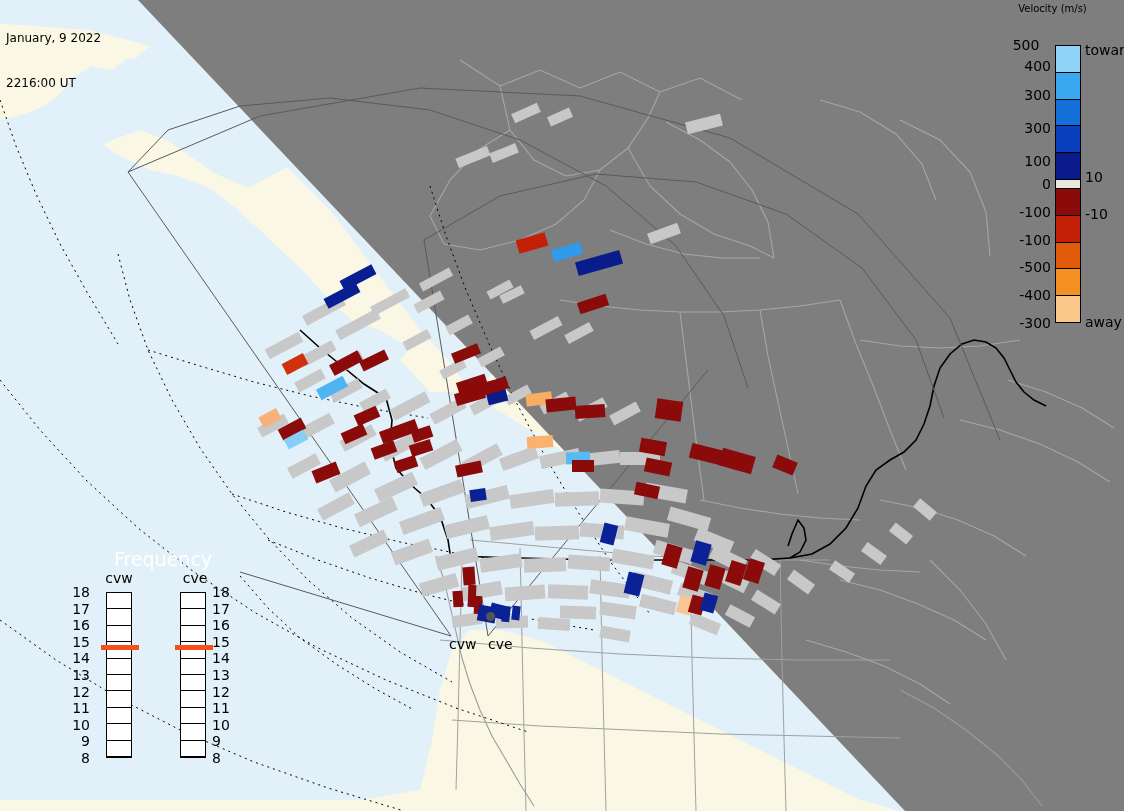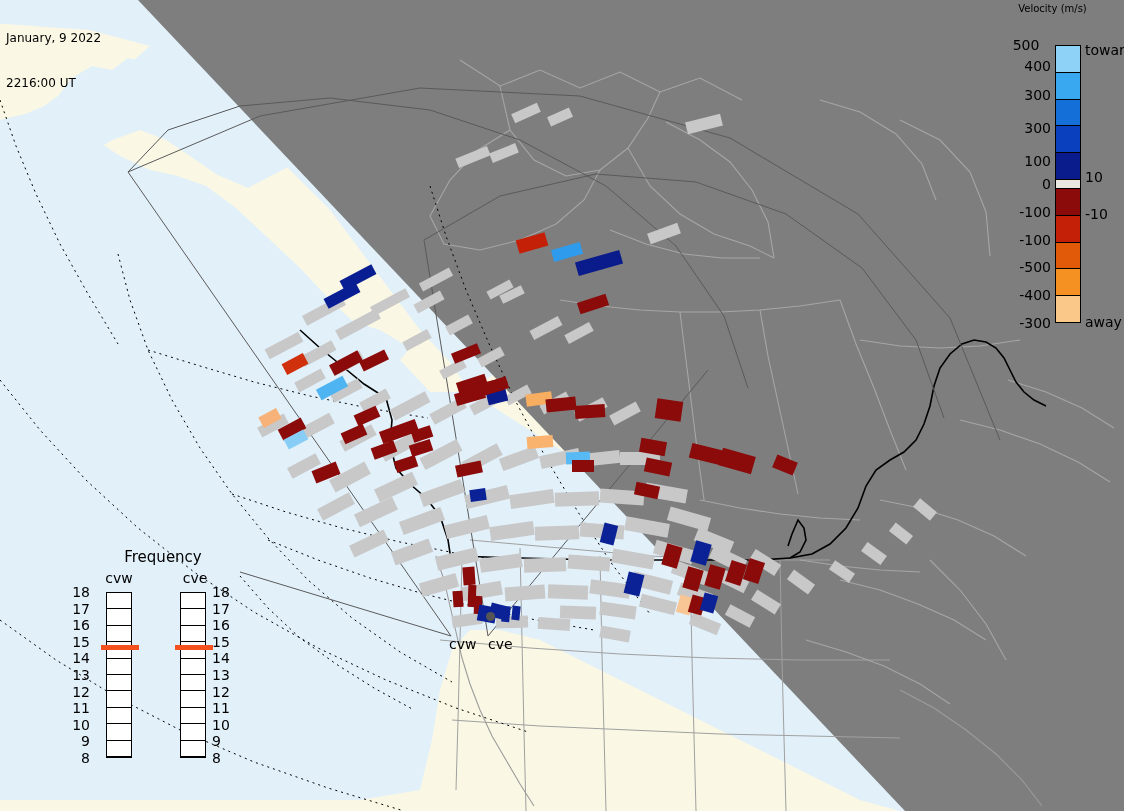--- a/index.html
+++ b/index.html
@@ -26,21 +26,21 @@
   #cb-bar .sw:last-child{border-bottom:none;}
   #cb-bar .sw.zero{flex:0 0 8px;}
   .cb-tick{position:absolute;right:0;width:50px;text-align:right;color:#000;font-size:14px;
            line-height:14px;transform:translateY(-7px);}
   #cb-ticks{position:absolute;left:14px;top:45px;width:62px;height:278px;}
   #cb-side{position:absolute;left:110px;top:45px;width:60px;height:278px;}
   .cb-side-lbl{position:absolute;left:0;color:#000;font-size:14px;line-height:14px;white-space:nowrap;}
 
   
   #freq-panel{position:absolute;left:88px;top:548px;width:150px;height:240px;z-index:40;}
-  #freq-title{position:absolute;left:0;top:0;width:150px;text-align:center;color:#000000;font-size:15px;}
+  #freq-title{position:absolute;left:0;top:0;width:150px;text-align:center;color:#ffffff;font-size:19px;}
   .freq-col{position:absolute;top:22px;}
   .freq-col .hdr{position:absolute;top:0;width:46px;text-align:center;color:#000;font-size:14px;}
   .freq-box{position:absolute;top:22px;width:26px;height:166px;border:1.4px solid #000;
             box-sizing:border-box;background:#fff;display:flex;flex-direction:column;}
   .freq-box .cell{flex:1 1 auto;border-bottom:1px solid #000;}
   .freq-box .cell:last-child{border-bottom:none;}
   .freq-marker{position:absolute;height:5px;background:#F4511E;}
   .freq-scale{position:absolute;top:22px;width:22px;height:166px;}
   .freq-scale span{position:absolute;font-size:14px;line-height:14px;color:#000;}
   .scale-left span{right:0;text-align:right;width:22px;}

